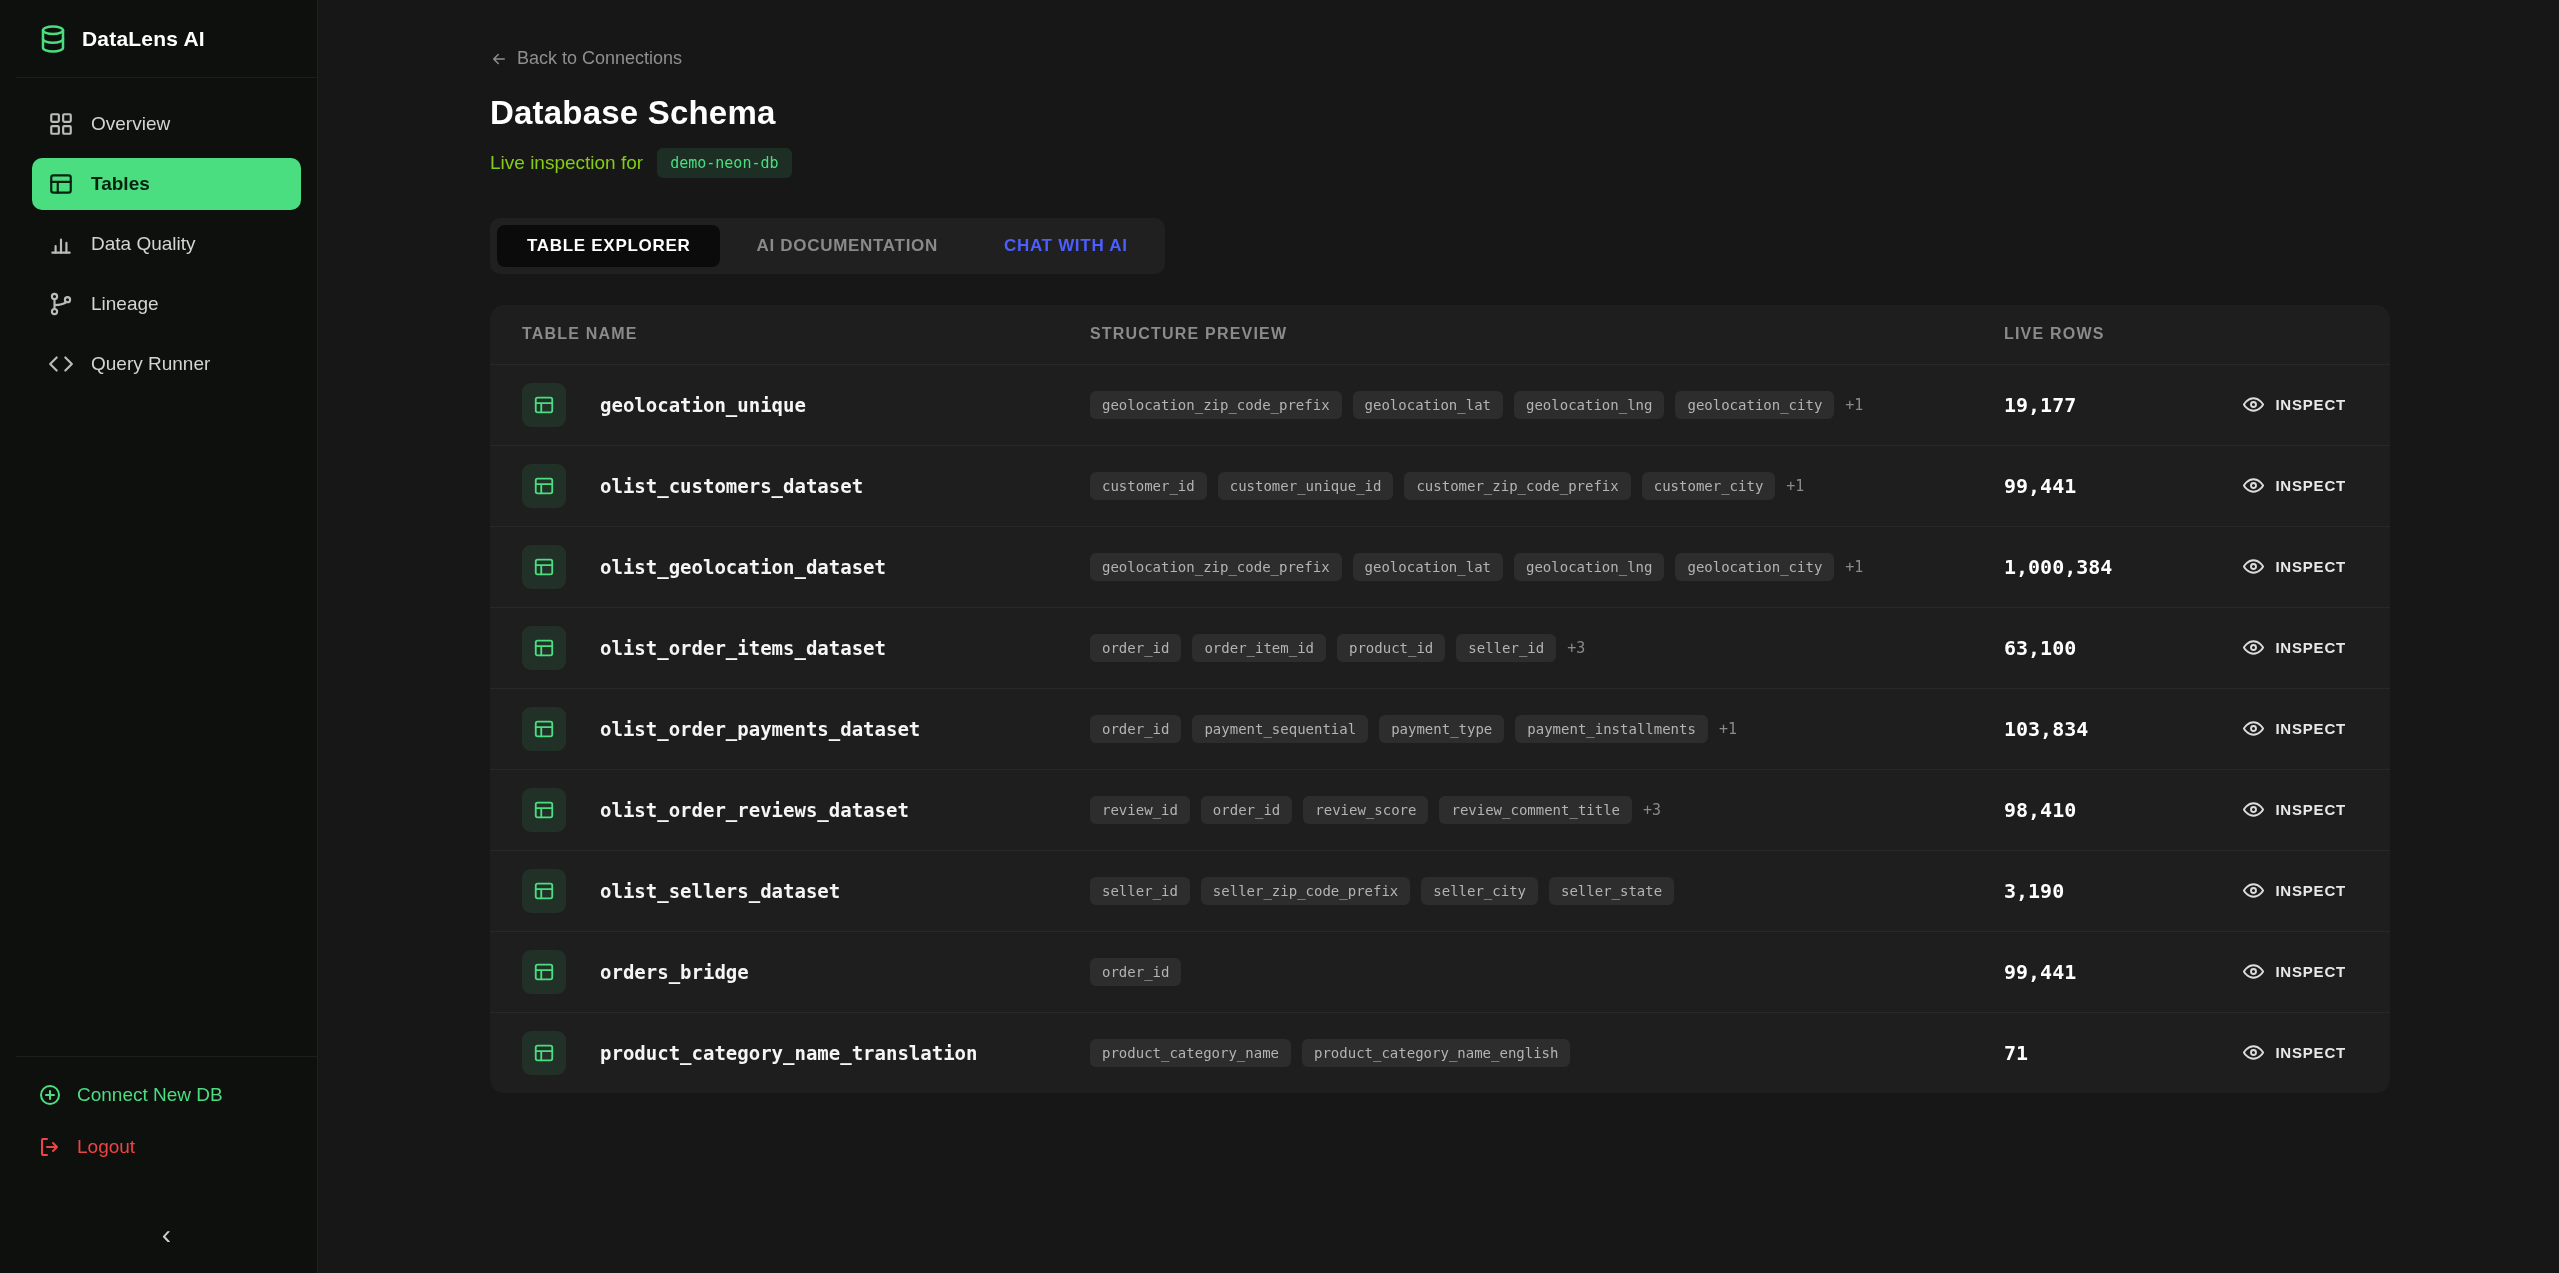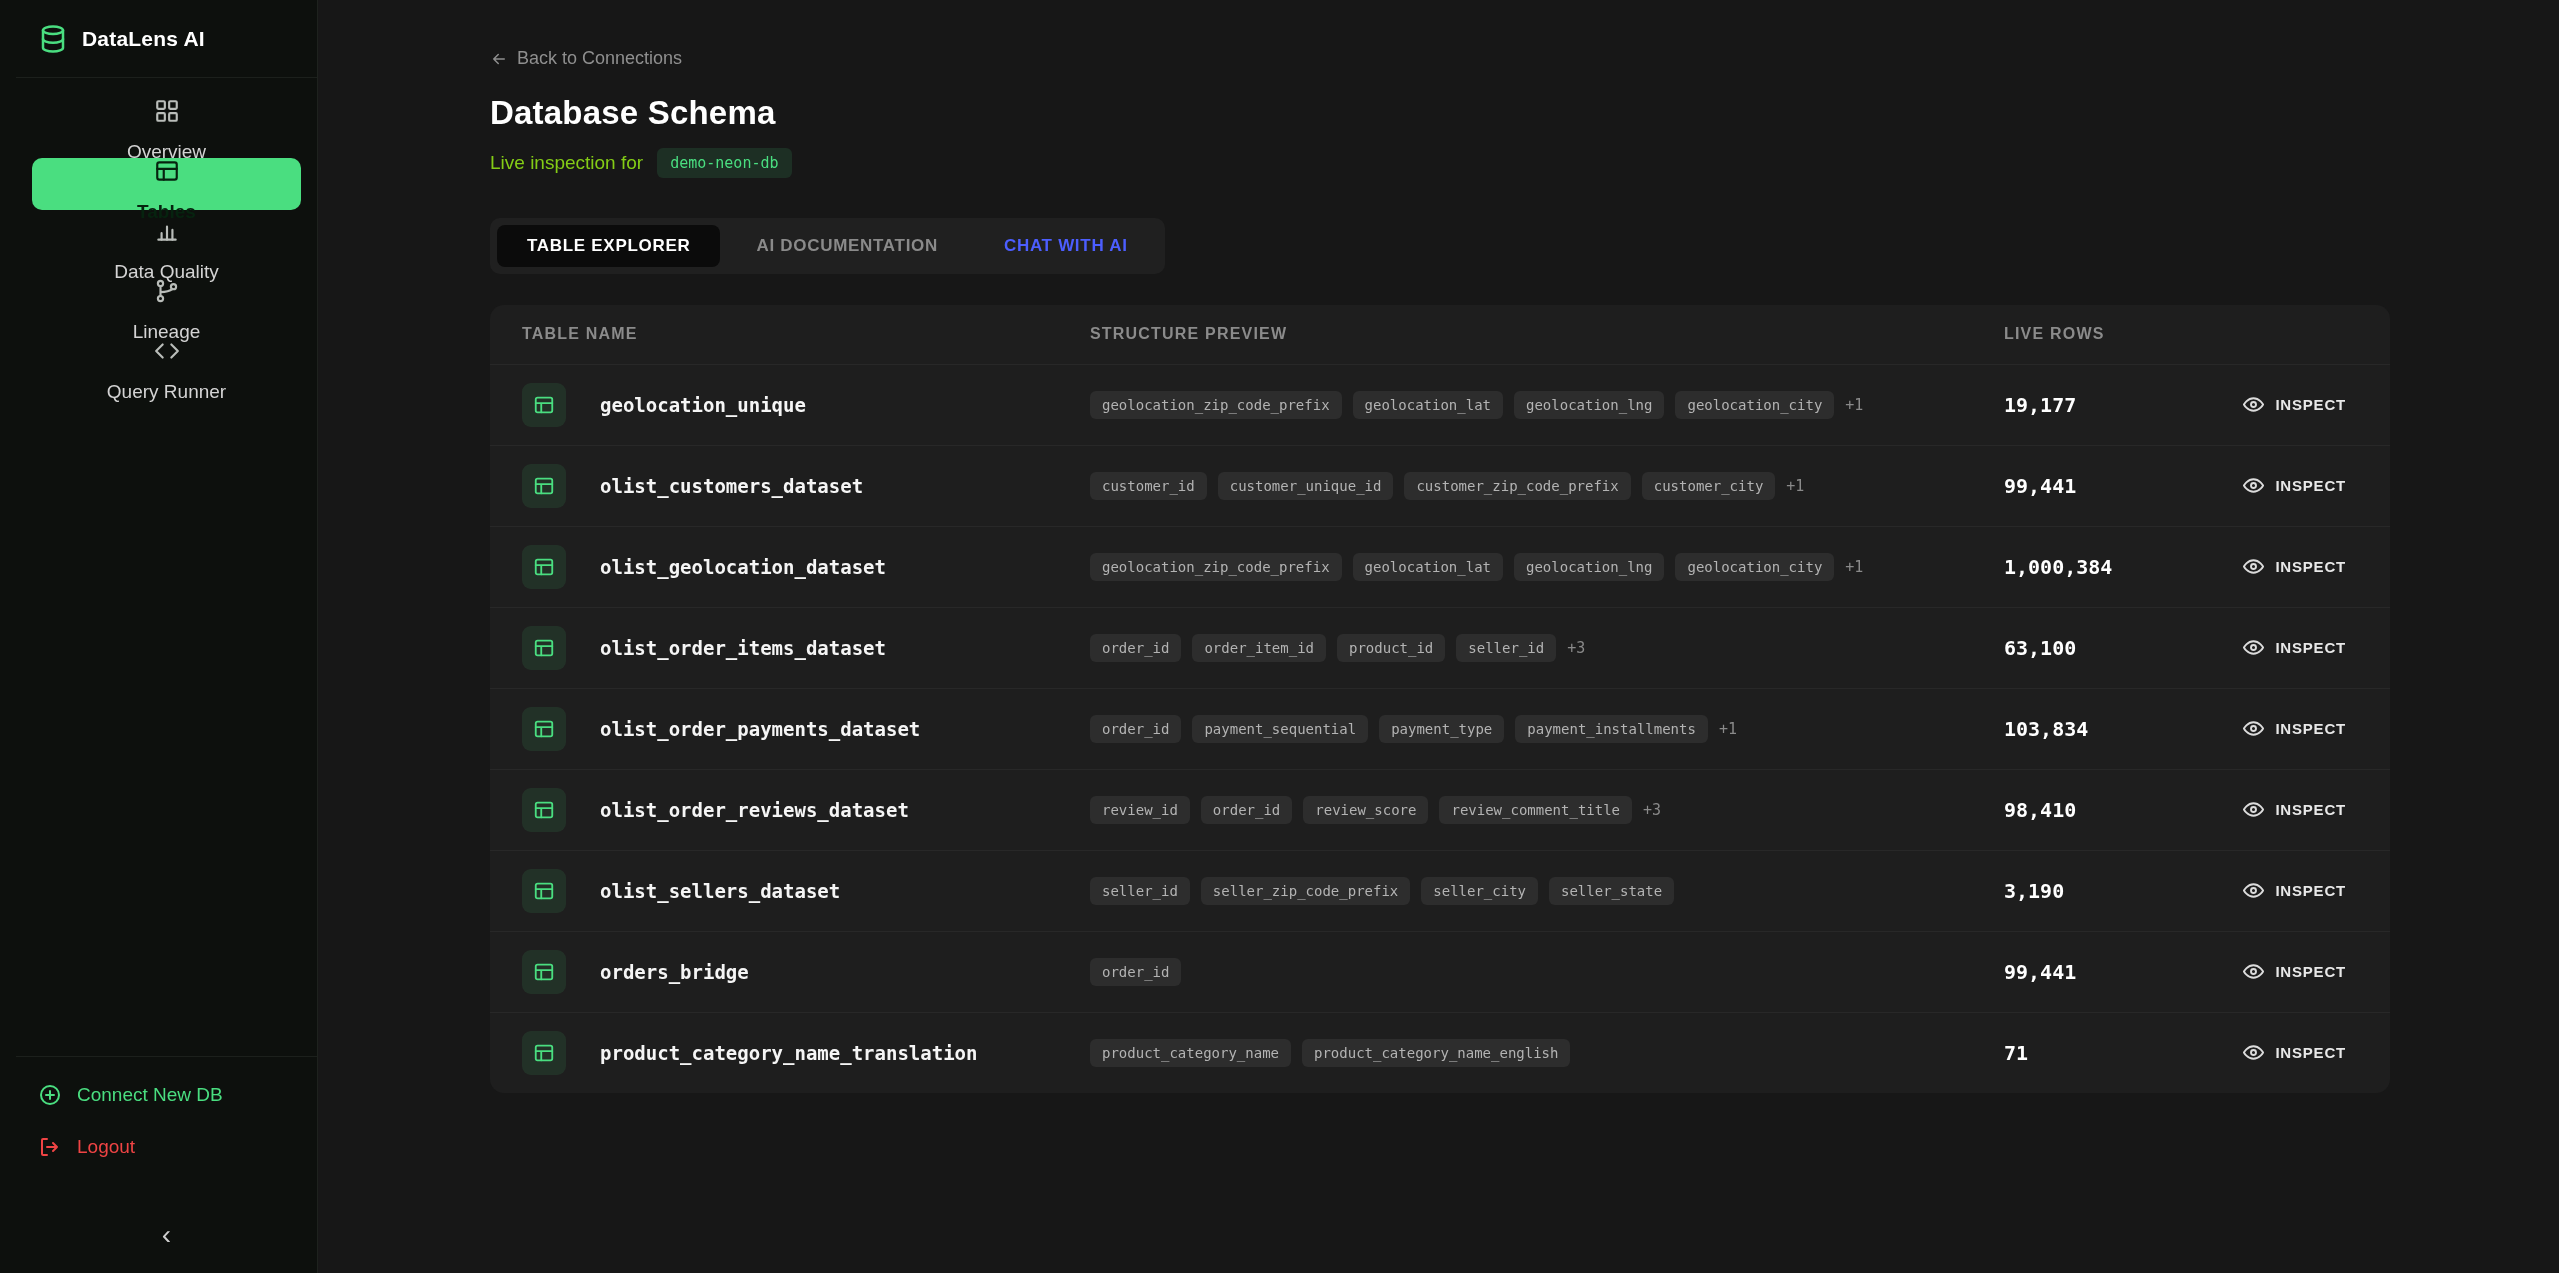--- a/index.html
+++ b/index.html
@@ -27,21 +27,21 @@
     border-bottom:1px solid #1c201c;
   }
   .brand-icon { color:#4ade80; width:30px; height:30px; }
   .brand-name { font-size:21px; font-weight:700; color:#ffffff; letter-spacing:.2px; }
 
   .nav { padding:20px 16px 0 16px; display:flex; flex-direction:column; gap:8px; }
   .nav-item {
     display:flex; align-items:center; gap:17px;
     height:52px; padding:0 16px;
     border-radius:10px;
-    color:#d4d4d4; font-size:19px; cursor:pointer;flex-direction:column;
+    color:#d4d4d4; font-size:19px; cursor:pointer;
   }
   .nav-item .nav-icon { width:26px; height:26px; color:#b9bdb9; }
   .nav-item.active { background:#4ade80; color:#06230f; font-weight:700; }
   .nav-item.active .nav-icon { color:#06230f; }
 
   .sidebar-footer {
     margin-top:auto;
     border-top:1px solid #1c201c;
     padding:26px 22px 10px 22px;
     display:flex; flex-direction:column; gap:28px;

